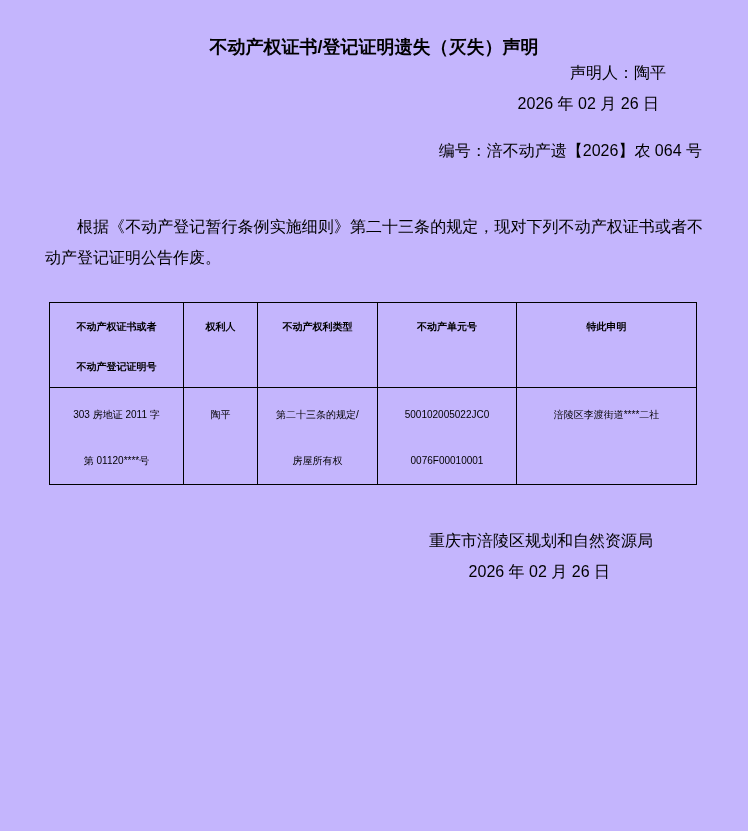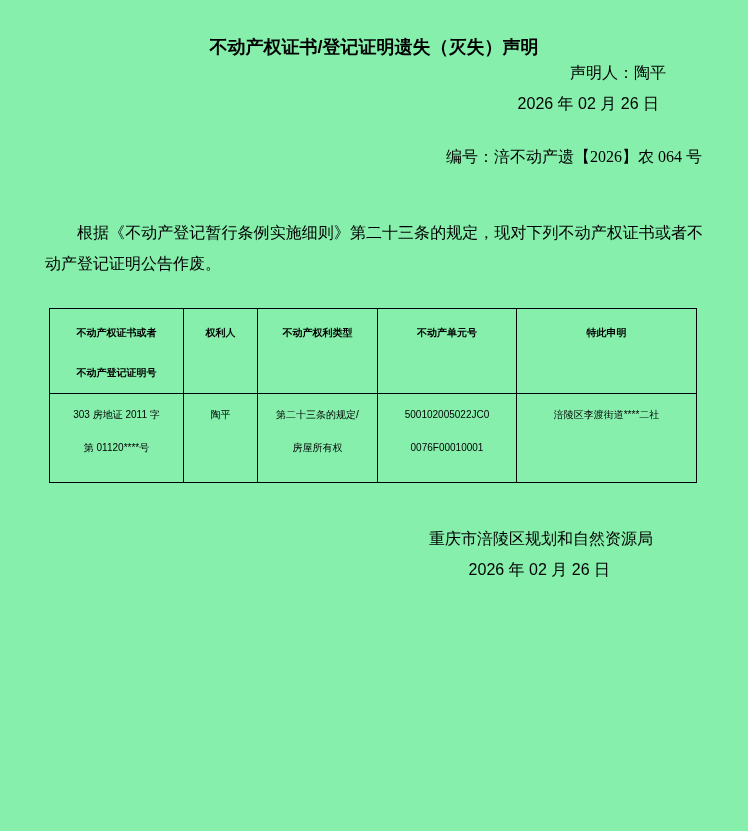--- a/index.html
+++ b/index.html
@@ -1,20 +1,20 @@
 <!DOCTYPE html>
 <html><head>
 <meta charset="utf-8">
 <style>
   html,body{margin:0;padding:0;background:#ffffff;}
   .page{
     width:748px;height:831px;
     box-sizing:border-box;
     padding:0 45px;
-    background:#86efac;
+    background:#c4b5fd;
     color:#000000;
     font-family:"Liberation Sans",sans-serif;
     font-size:16px;
     overflow:hidden;
   }
   p,h1,h2{margin:0;padding:0;font-weight:normal;}
   .title{
     font-size:18px;
     font-weight:bold;
     text-align:center;
@@ -29,21 +29,21 @@
   .indent{text-indent:2em;}
   .para1{margin-top:32px;}
   .para2{margin-top:45px;}
   .u{text-decoration:underline;text-underline-offset:4px;text-decoration-thickness:1px;}
   .right{text-align:right;line-height:31px;}
   .pr37{padding-right:37px;}
   .pr44{padding-right:44px;}
   .pr0{padding-right:1px;}
   .pr50{padding-right:50px;}
   .pr93{padding-right:93px;}
-  .refno{margin-top:22px;font-family:Liberation Serif, serif;}
+  .refno{margin-top:16px;}
   .footer1{margin-top:40px;}
   table.cert{
     border-collapse:collapse;
     margin-top:29px;
     margin-left:4px;
     table-layout:fixed;
     font-size:10px;
   }
   table.cert th, table.cert td{
     border:1.5px solid #000000;
@@ -53,21 +53,21 @@
   }
   table.cert th{
     height:76px;
     font-weight:bold;
     text-align:center;
     line-height:40px;
   }
   table.cert td{
     height:84px;
     text-align:center;
-    line-height:33px;
+    line-height:46px;
   }
   td.lft{text-align:left;padding-left:6px;}
   .c1{width:134px;}.c2{width:74px;}.c3{width:120px;}.c4{width:139px;}.c5{width:180px;}
 </style>
 </head>
 <body>
 
 <div class="page">
 
   <h1 class="title t1">不动产权证书/登记证明遗失（灭失）声明</h1>

